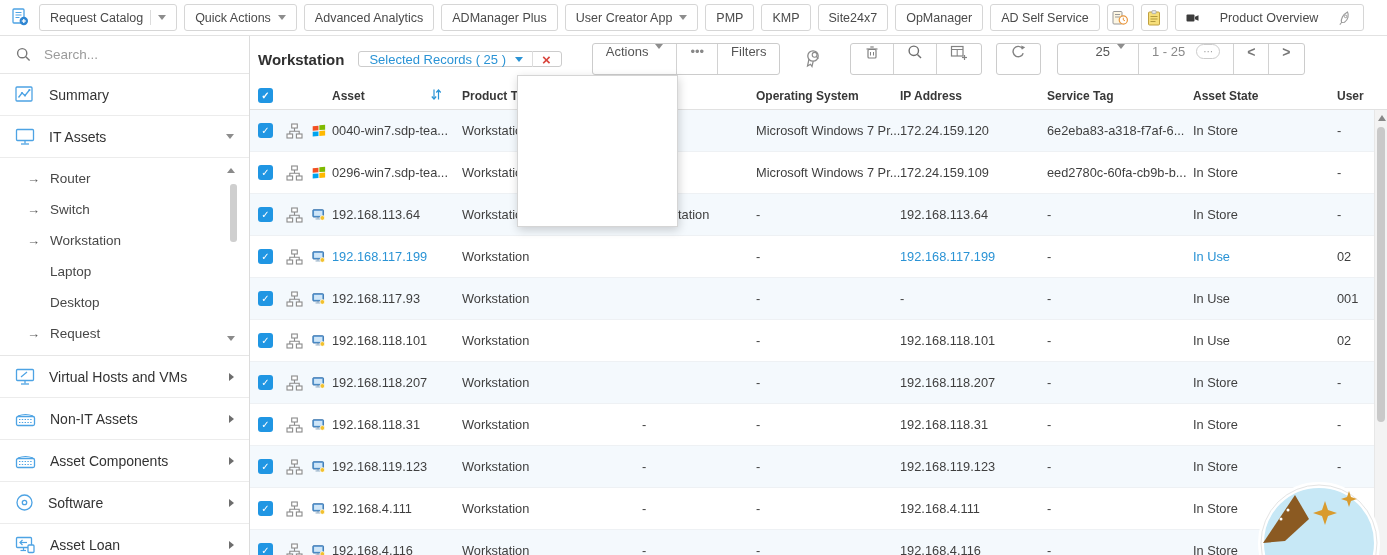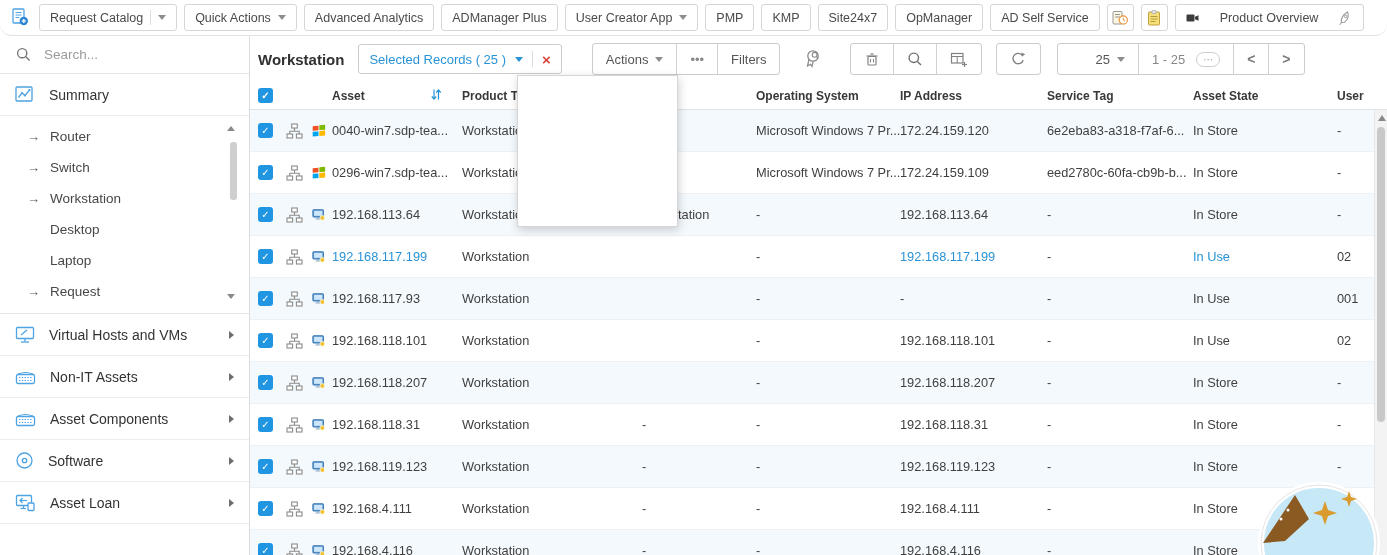--- a/index.html
+++ b/index.html
@@ -2,21 +2,21 @@
 <html><head>
 <meta charset="utf-8">
 <style>
   * { margin:0; padding:0; box-sizing:border-box; }
   html,body { width:1387px; height:555px; overflow:hidden; background:#fff;
     font-family:"Liberation Sans", sans-serif; color:#3f3f3f; }
   .app { position:relative; width:1387px; height:555px; }
 
   
   .topbar { height:36px; display:flex; align-items:center; gap:7px; padding:0 10px;
-    border-bottom:1px solid #e2e2e2; background:#fff;border-radius:12px; }
+    border-bottom:1px solid #e2e2e2; background:#fff; }
   .tb-icon-lone { display:flex; align-items:center; margin-right:2px; cursor:pointer; }
   .tb-btn { display:inline-flex; align-items:center; gap:7px; border:1px solid #d6d6d6;
     border-radius:3px; background:#fff; color:#4a4a4a; font-size:12.5px; height:27px;
     padding:0 10px; white-space:nowrap; cursor:pointer; }
   .tb-sep { width:1px; height:15px; background:#dcdcdc; }
   .caret-d { width:0; height:0; border-left:4px solid transparent; border-right:4px solid transparent;
     border-top:5px solid #8d8d8d; display:inline-block; }
   .caret-d.blue { border-top-color:#2a93d5; }
   .tb-sq { width:27px; justify-content:center; padding:0; }
   .tb-po { gap:20px; }
@@ -43,25 +43,25 @@
   .sub-scroll-up { top:10px; border-bottom:5px solid #8a8a8a; }
   .sub-scroll-dn { bottom:14px; border-top:5px solid #8a8a8a; }
   .sub-thumb { position:absolute; right:12px; top:26px; width:7px; height:58px;
     background:#cfcfcf; border-radius:3px; cursor:grab; }
 
   
   .main { flex:1; position:relative; background:#fff; }
   .toolbar { height:46px; display:flex; align-items:center; padding:0 8px; }
   .t-title { font-weight:bold; font-size:15px; color:#303030; margin-right:14px; }
   .sel-box { display:flex; align-items:center; gap:9px; border:1px solid #ccc; border-radius:3px;
-    height:30px; padding:0 10px; font-size:13px; color:#2a93d5; cursor:pointer; }
+    height:16px; padding:0 10px; font-size:13px; color:#2a93d5; cursor:pointer; }
   .sel-box .vline { width:1px; height:16px; background:#ddd; }
   .sel-x { color:#d9453d; font-weight:bold; font-size:15px; cursor:pointer; }
   .grp { display:flex; align-items:stretch; border:1px solid #ccc; border-radius:3px; height:32px; background:#fff; }
-  .seg { display:flex; align-items:center; gap:7px; padding:0 13px; font-size:13px; color:#555;
+  .seg { display:flex; align-items:flex-start; gap:7px; padding:0 13px; font-size:13px; color:#555;
     border-left:1px solid #d2d2d2; cursor:pointer; white-space:nowrap; }
   .seg:first-child { border-left:none; }
   .grp-actions { margin-left:30px; }
   .badge-ic { margin-left:22px; cursor:pointer; display:flex; }
   .grp-icons { margin-left:26px; }
   .grp-refresh { margin-left:14px; }
   .grp-pager { margin-left:16px;padding-left:24px; }
   .pill { border:1px solid #ccc; border-radius:9px; padding:0 6px; font-size:10px; color:#999;
     line-height:13px; margin-left:4px; }
   .pgarrow { font-size:14px; color:#777; font-weight:bold; }
@@ -203,43 +203,52 @@
         <svg width="20" height="18" viewBox="0 0 20 18">
             <rect x="1" y="1" width="16" height="14" rx="1" fill="none" stroke="#4da3e4" stroke-width="1.3"></rect>
             <polyline points="3.5,11.5 7,7 10,9.5 14.5,4" fill="none" stroke="#4da3e4" stroke-width="1.3"></polyline>
             <circle cx="7" cy="7" r="1.1" fill="#4da3e4"></circle>
             <circle cx="10" cy="9.5" r="1.1" fill="#4da3e4"></circle>
             <circle cx="14.5" cy="4" r="1.1" fill="#4da3e4"></circle>
           </svg>
         <span>Summary</span>
       </div>
 
+      <div class="side-item">
+        <svg width="20" height="18" viewBox="0 0 20 18">
+            <rect x="1.5" y="1.5" width="17" height="11" rx="1" fill="none" stroke="#4da3e4" stroke-width="1.3"></rect>
+            <line x1="10" y1="12.5" x2="10" y2="15.5" stroke="#4da3e4" stroke-width="1.3"></line>
+            <line x1="6" y1="16" x2="14" y2="16" stroke="#4da3e4" stroke-width="1.3"></line>
+          </svg>
+        <span class="grow">IT Assets</span>
+        <span class="caret-d"></span>
+      </div>
 
       <div class="sub-wrap">
         <div>
 
         <div class="sub-item has-arrow">
               <span class="sub-arrow">→</span>
               <span>Router</span>
             </div>
             <div class="sub-item has-arrow">
               <span class="sub-arrow">→</span>
               <span>Switch</span>
             </div>
             <div class="sub-item has-arrow">
               <span class="sub-arrow">→</span>
               <span>Workstation</span>
             </div>
             <div class="sub-item">
               <span class="sub-arrow">→</span>
-              <span>Desktop</span>
+              <span>Laptop</span>
             </div>
             <div class="sub-item">
               <span class="sub-arrow">→</span>
-              <span>Laptop</span>
+              <span>Desktop</span>
             </div>
             <div class="sub-item has-arrow">
               <span class="sub-arrow">→</span>
               <span>Request</span>
             </div>
           </div>
         <span class="sub-scroll-up"></span>
         <span class="sub-thumb"></span>
         <span class="sub-scroll-dn"></span>
       </div>

